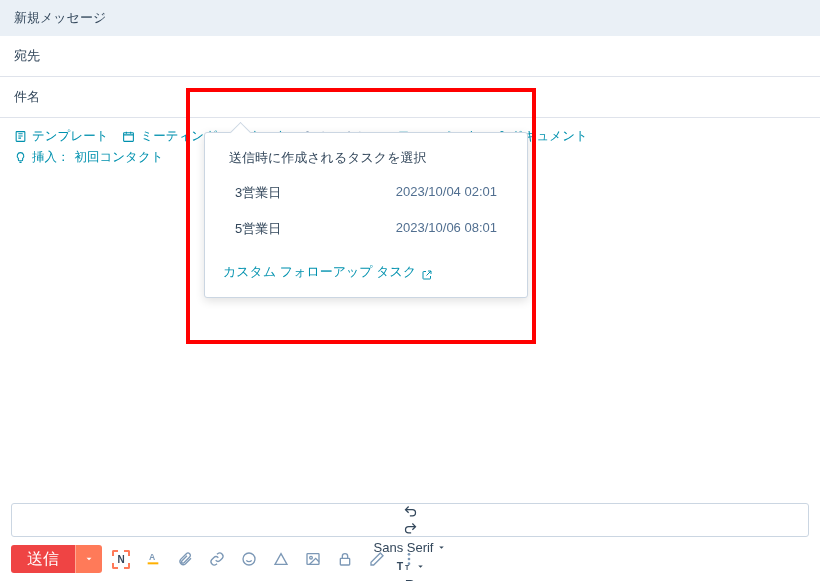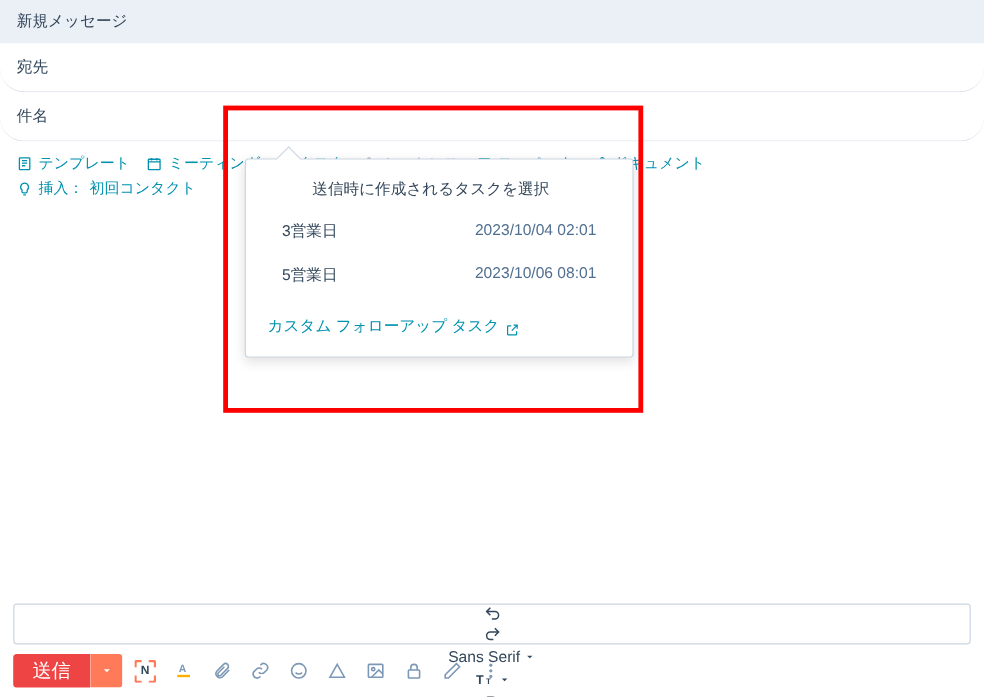--- a/index.html
+++ b/index.html
@@ -17,21 +17,20 @@
     background: #eaf0f6;
     padding: 9px 14px;
     font-size: 13px;
     color: #33475b;
   }
   .field-row {
     border-bottom: 1px solid #dfe3eb;
     padding: 11px 14px;
     font-size: 13px;
     color: #33475b;
-    border-radius: 20px;
   }
   .toolbar-row {
     padding: 10px 14px 2px 14px;
     display: flex;
     flex-wrap: wrap;
     gap: 4px 14px;
     font-size: 12.5px;
     align-items: center;
     color: #0091ae;
   }
@@ -78,24 +77,23 @@
     top: -8px;
     left: 28px;
     width: 14px;
     height: 14px;
     background: #fff;
     border-left: 1px solid #cbd6e2;
     border-top: 1px solid #cbd6e2;
     transform: rotate(45deg);
   }
   .popover-title {
-    padding: 16px 18px 8px 4px;
-    font-size: 13px;
-    color: #33475b;
-    text-align: center;
+    padding: 16px 18px 8px 24px;
+    font-size: 13px;
+    color: #33475b;
   }
   .popover-list {
     padding: 0 10px 4px 10px;
   }
   .popover-item {
     display: flex;
     justify-content: space-between;
     padding: 9px 20px;
     font-size: 13px;
     cursor: pointer;

